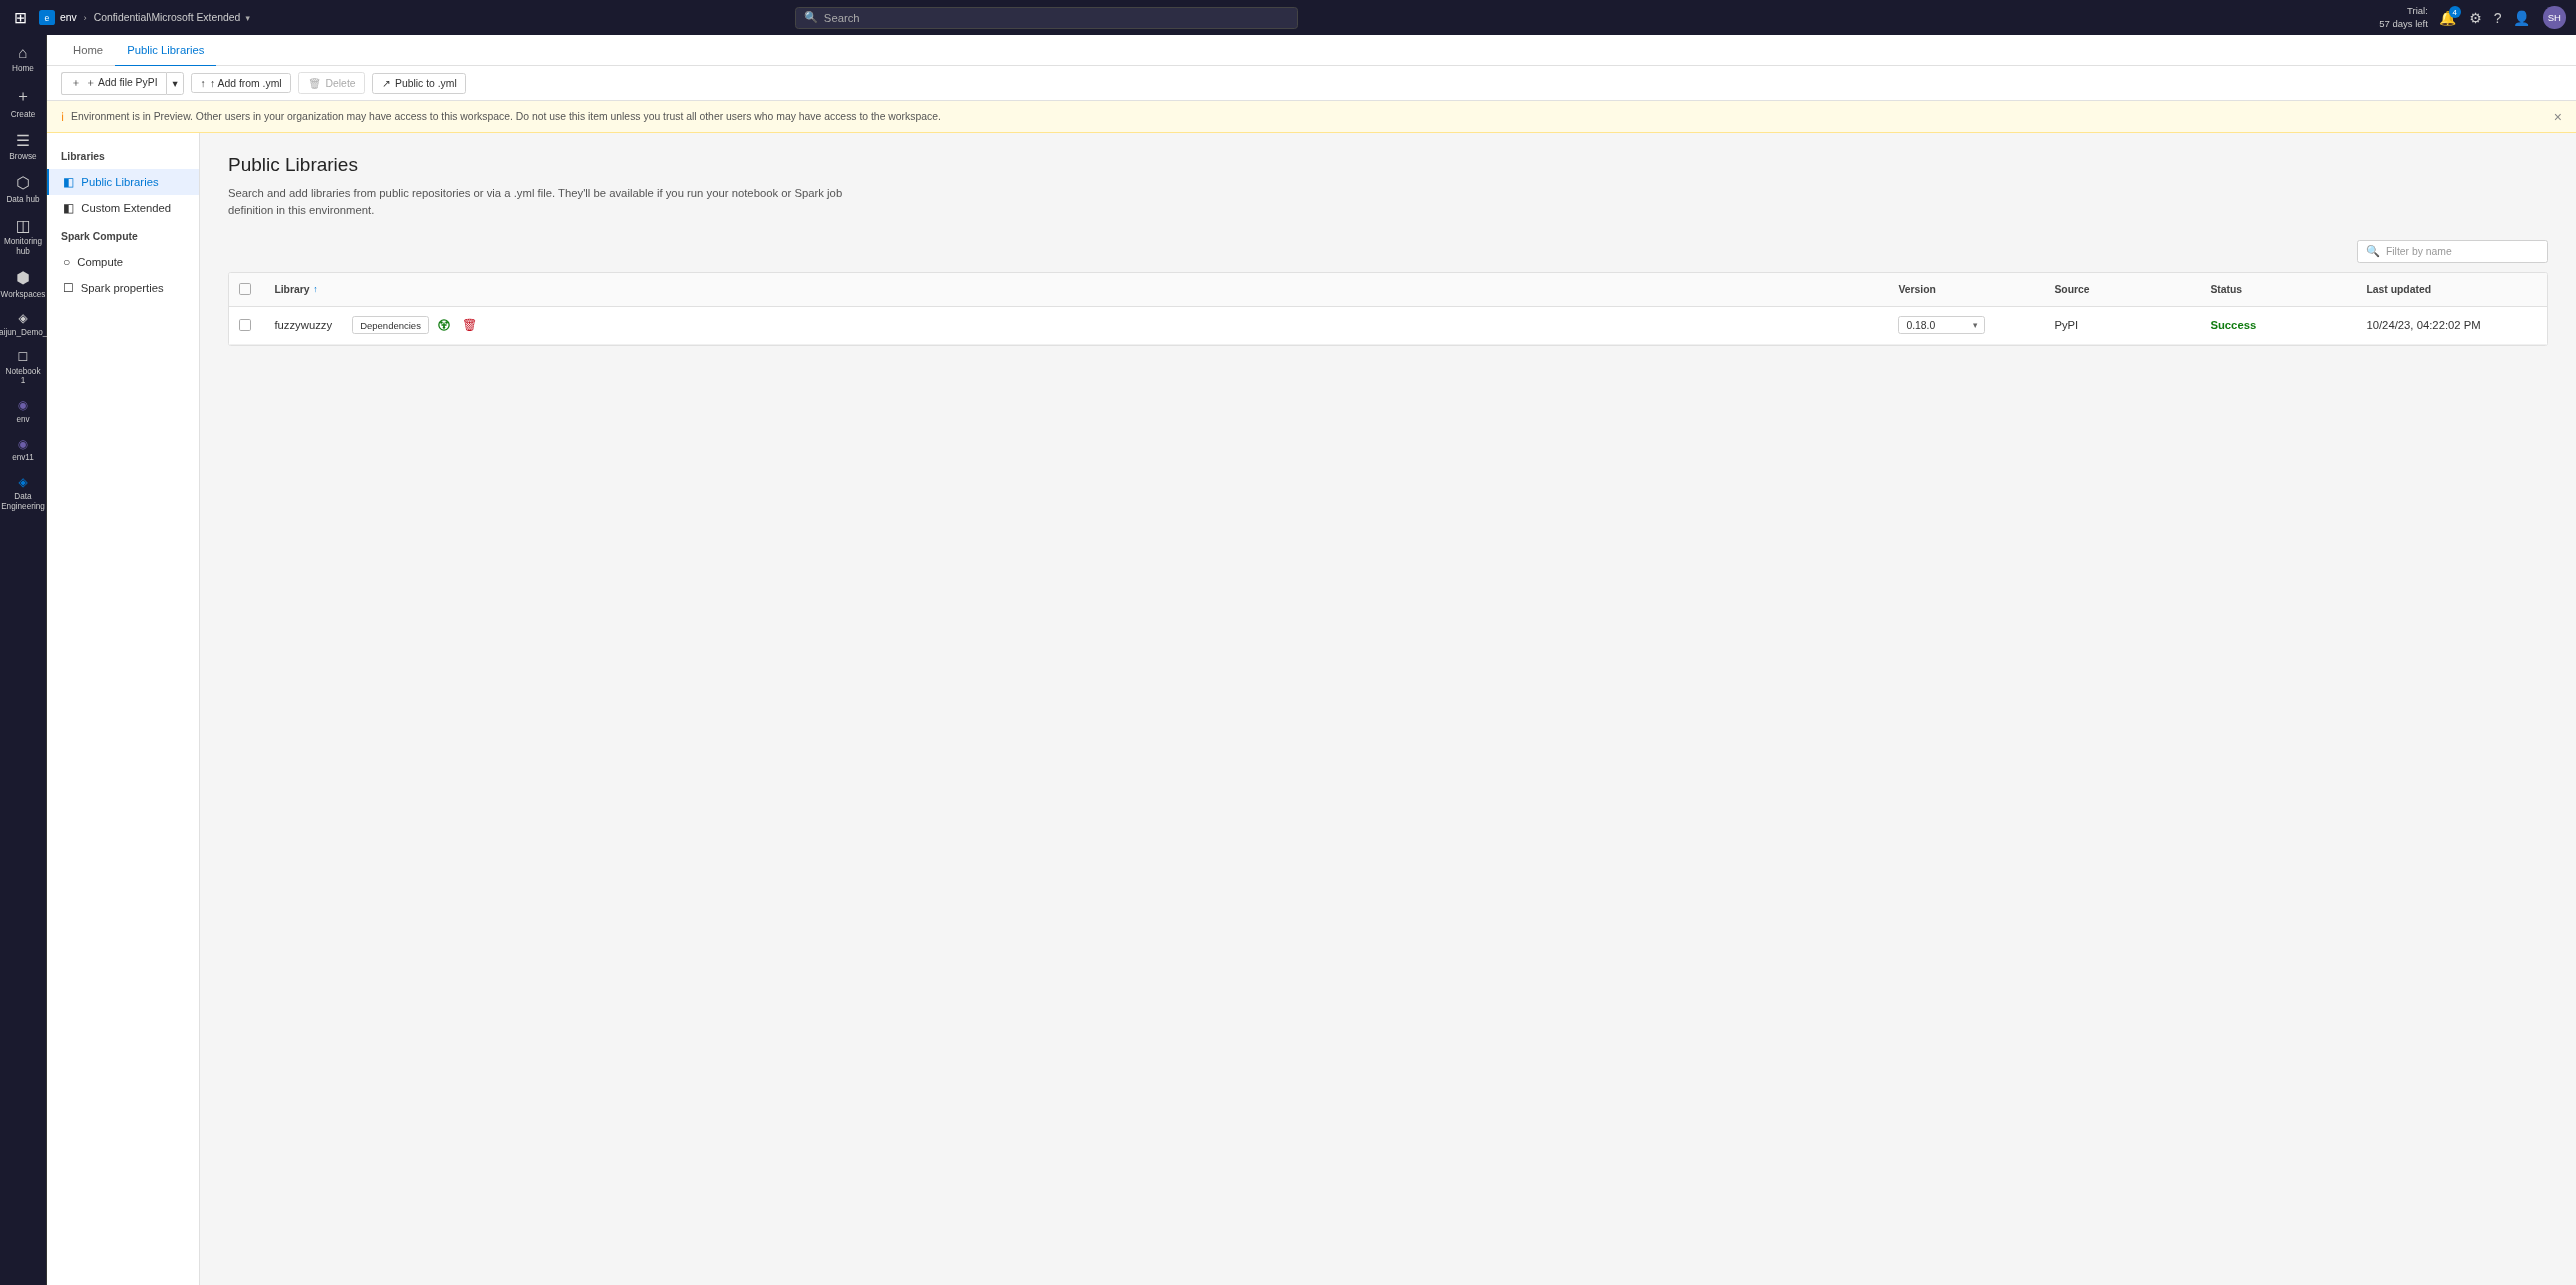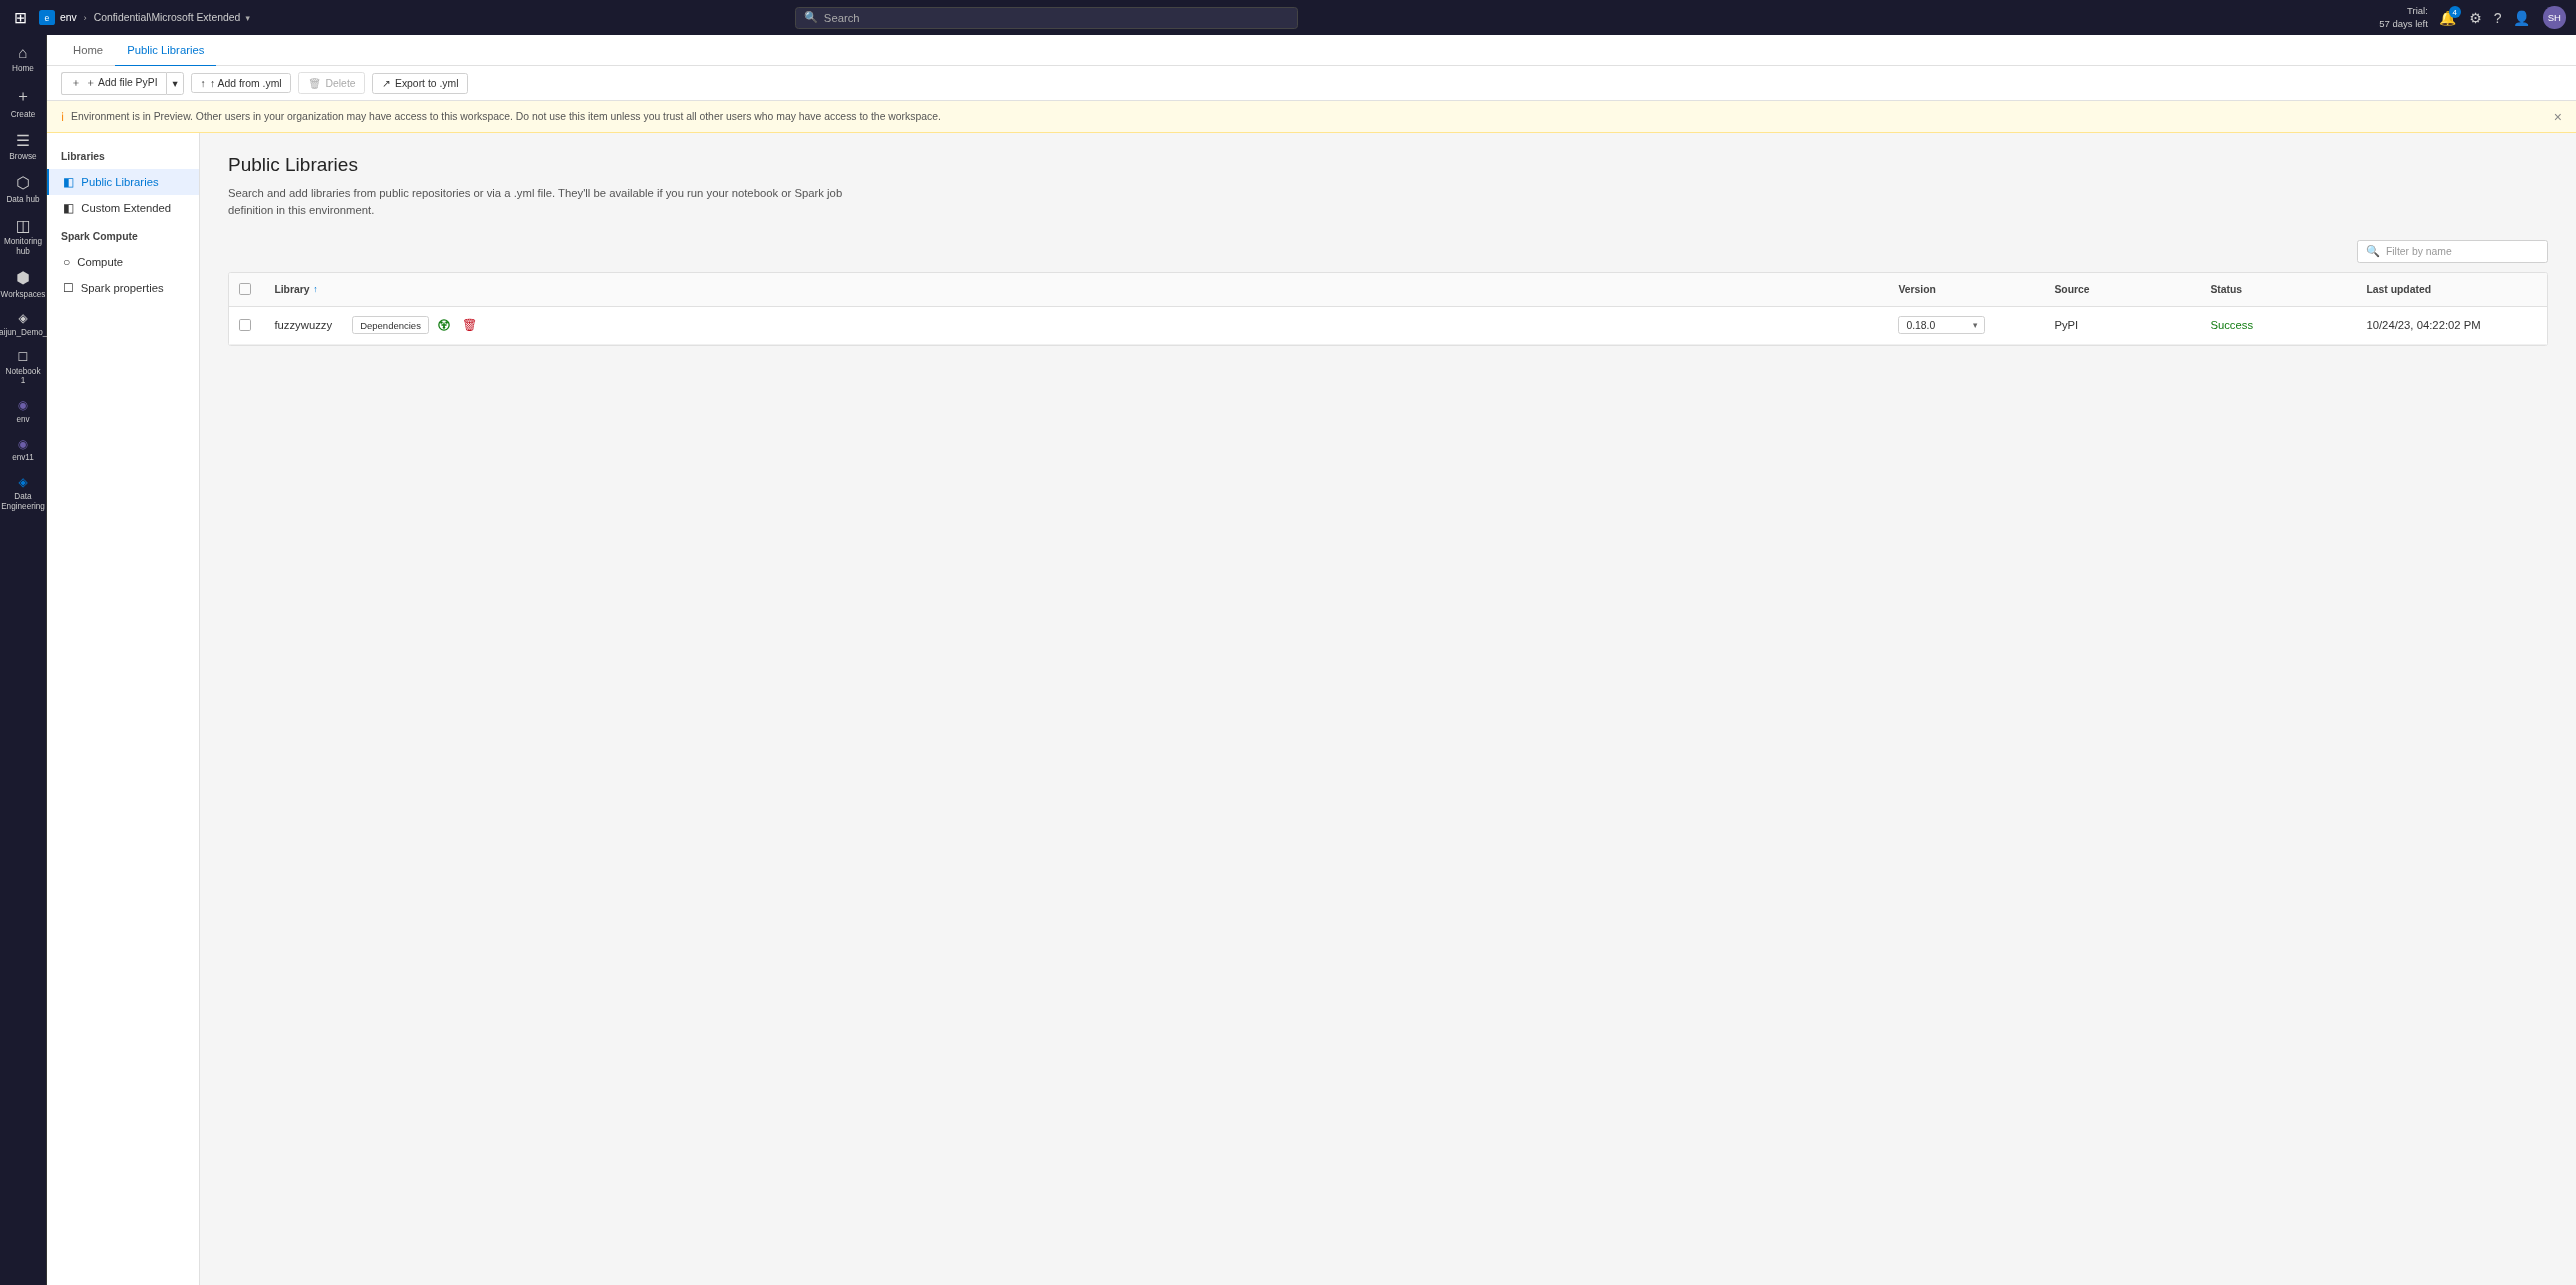--- a/index.html
+++ b/index.html
@@ -151,21 +151,21 @@
     }
     .action-icon-btn {
       width: 22.5px; height: 22.5px; border: none; background: transparent;
       cursor: pointer; display: flex; align-items: center; justify-content: center;
       font-size: 12px; color: #555; border-radius: 2.6px;
     }
     .action-icon-btn.green { color: #107c10; }
     .action-icon-btn.red { color: #c50f1f; }
 
     
-    .status-success { color: #107c10; font-weight: 400; }
+    .status-success { color: #107c10; font-weight: 700; }
   </style>
 </head>
 <body>
 
 <div class="top-nav">
   <span class="top-nav-grid">⊞</span>
   <div class="top-nav-brand">
     <div class="brand-icon">e</div>
     <span style="color:#fff;font-size:10.4px;">env</span>
     <span style="color:#aaa;font-size:9.5px;margin:0 1.7px;">›</span>
@@ -263,21 +263,21 @@
       <button class="toolbar-btn">
         <span>↑</span>
         <span>↑ Add from .yml</span>
       </button>
       <button class="toolbar-btn disabled">
         <span>🗑</span>
         <span>Delete</span>
       </button>
       <button class="toolbar-btn">
         <span>↗</span>
-        <span>Export to .yml</span>
+        <span>Public to .yml</span>
       </button>
     </div>
 
     <div class="warning-banner">
       <span class="warn-icon">ℹ</span>
       <span>Environment is in Preview. Other users in your organization may have access to this workspace. Do not use this item unless you trust all other users who may have access to the workspace.</span>
       <span class="close-btn">×</span>
     </div>
 
     <div class="main-content">

